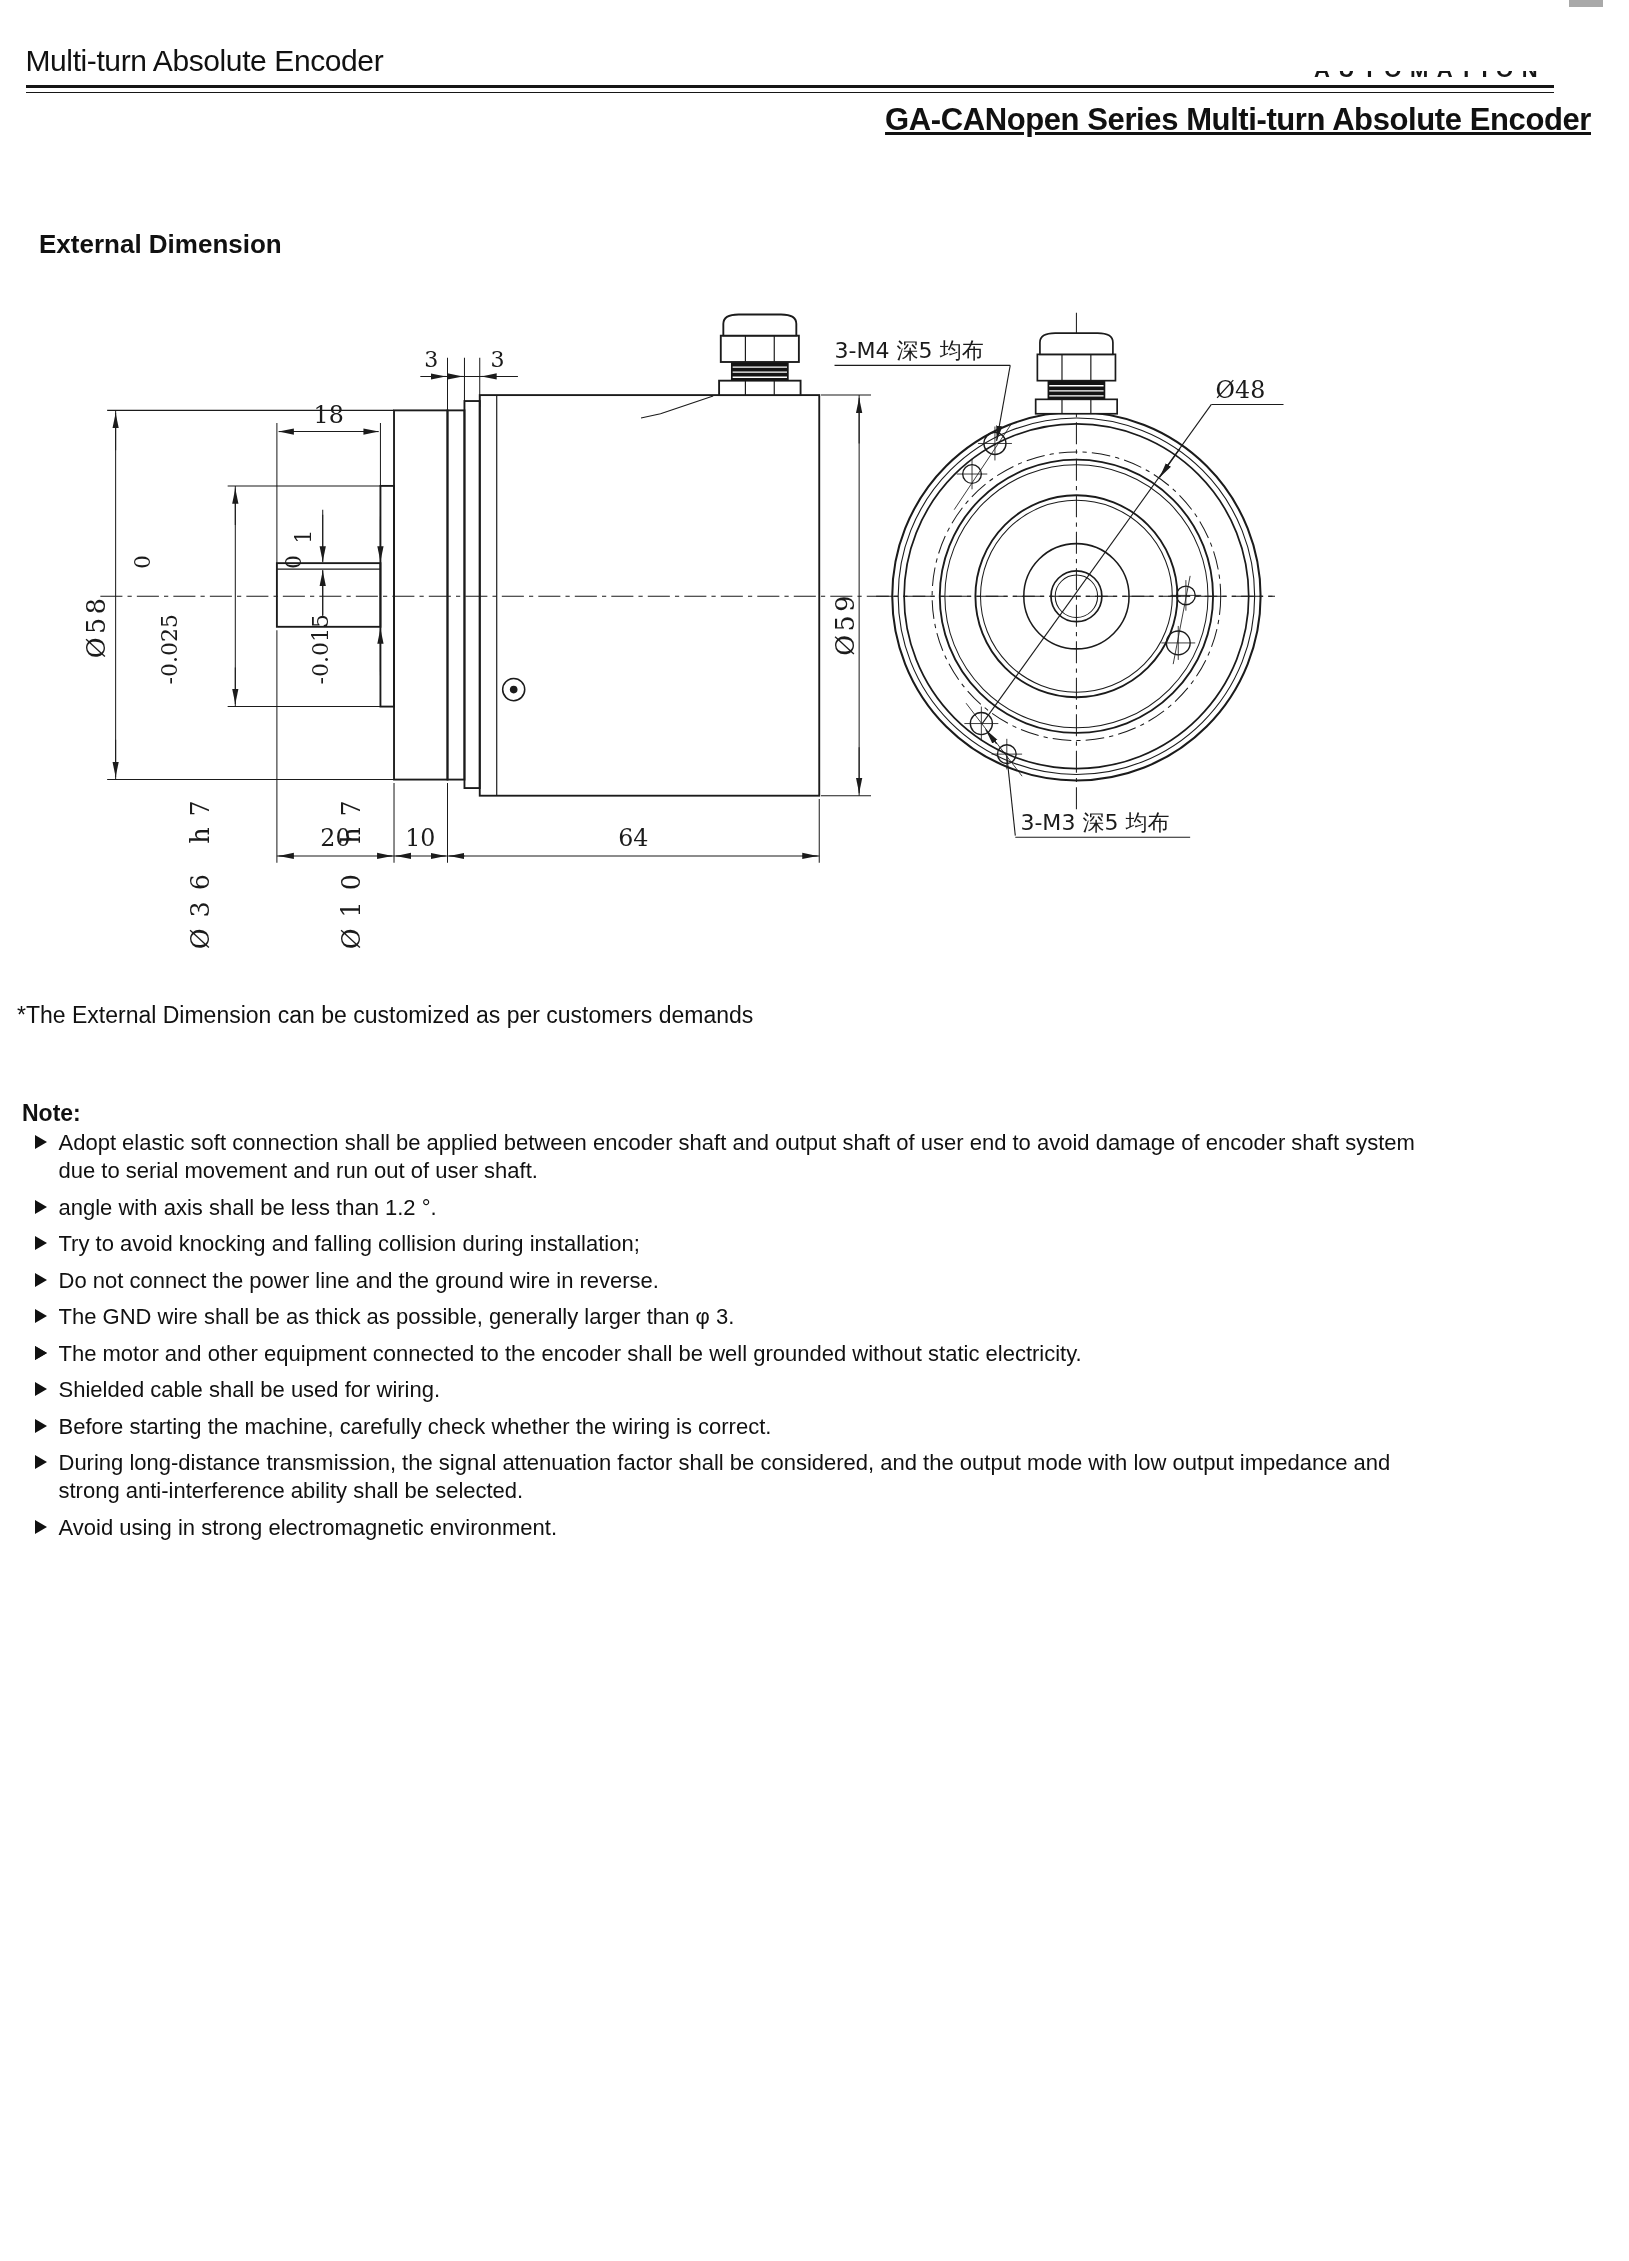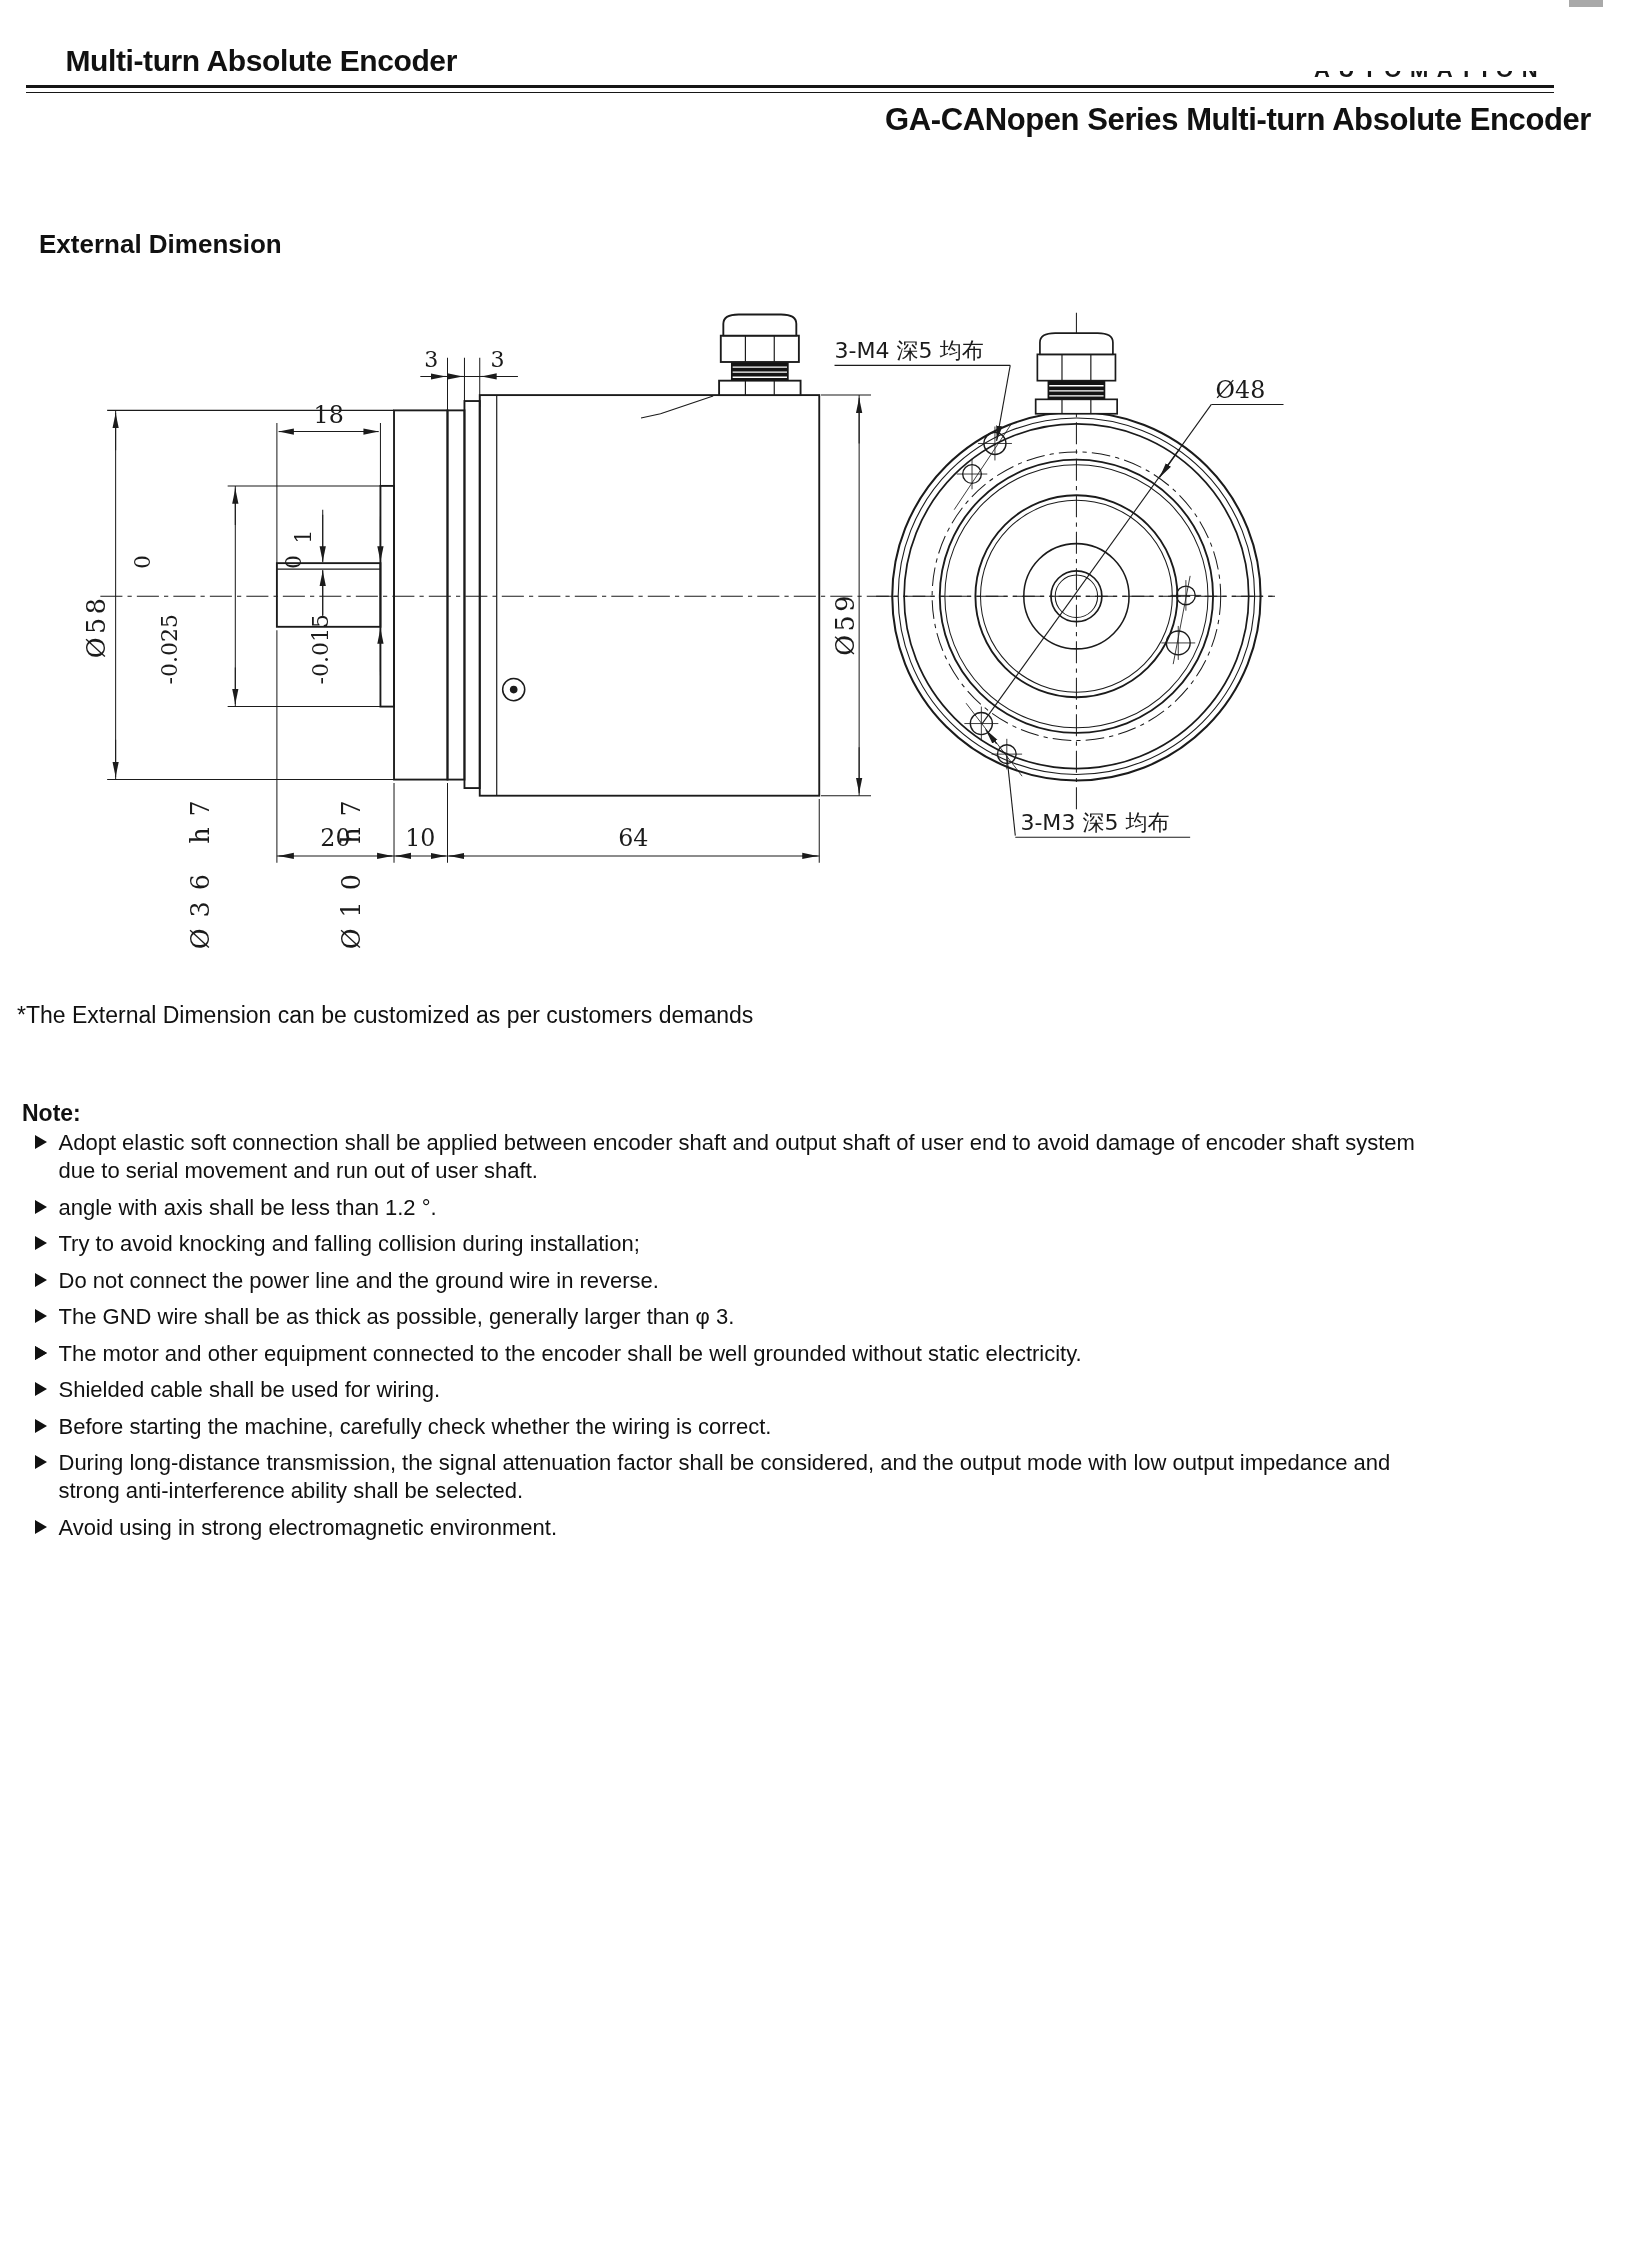--- a/index.html
+++ b/index.html
@@ -2,27 +2,27 @@
 <html style="font-size:13.6px"><head>
 <meta charset="utf-8">
 <style>
   html,body{margin:0;padding:0;}
   body{
     width:1630px;height:2261px;position:relative;background:#ffffff;
     font-family:"Liberation Sans", sans-serif;color:#111;
     -webkit-font-smoothing:antialiased;
   }
   .abs{position:absolute;}
-  .page-title{left:25.5px;top:44px;font-size:30px;font-weight:bold;letter-spacing:-0.4px;margin-left:40px;}
+  .page-title{left:25.5px;top:44px;font-size:30px;font-weight:normal;letter-spacing:-0.4px;}
   .rule-thick{left:25.5px;top:85px;width:1528px;height:0;border-top:3.4px solid #161616;}
   .rule-thin{left:25.5px;top:92px;width:1528px;height:0;border-top:1.3px solid #161616;}
   .logo-clip{left:1314px;top:71px;width:263px;height:11px;overflow:hidden;}
   .logo-clip span{display:block;margin-top:-13.6px;font-size:22px;font-weight:bold;letter-spacing:8.5px;color:#161616;white-space:nowrap;}
   .corner-mark{left:1569px;top:0;width:34px;height:6.8px;background:#a9a9a9;}
-  .subtitle{left:594px;top:102px;width:997px;font-size:31px;font-weight:bold;text-align:right;letter-spacing:-0.4px;}
+  .subtitle{left:594px;top:102px;width:997px;font-size:31px;font-weight:bold;text-align:right;letter-spacing:-0.4px;text-decoration:underline;}
   .section-title{left:39px;top:229px;font-size:26px;font-weight:bold;}
   .footnote{left:17px;top:1002px;font-size:23px;}
   .note-heading{left:22px;top:1100px;font-size:23px;font-weight:bold;}
   .notes{left:33px;top:1129px;width:1600px;font-size:22px;line-height:28px;}
   .note-item{position:relative;padding-left:25.5px;margin-bottom:8.5px;}
   .note-item .bullet{
     position:absolute;left:1.7px;top:6px;width:0;height:0;
     border-left:12.7px solid #111;border-top:7.6px solid transparent;border-bottom:7.6px solid transparent;
   }
   .note-line2{display:block;}

